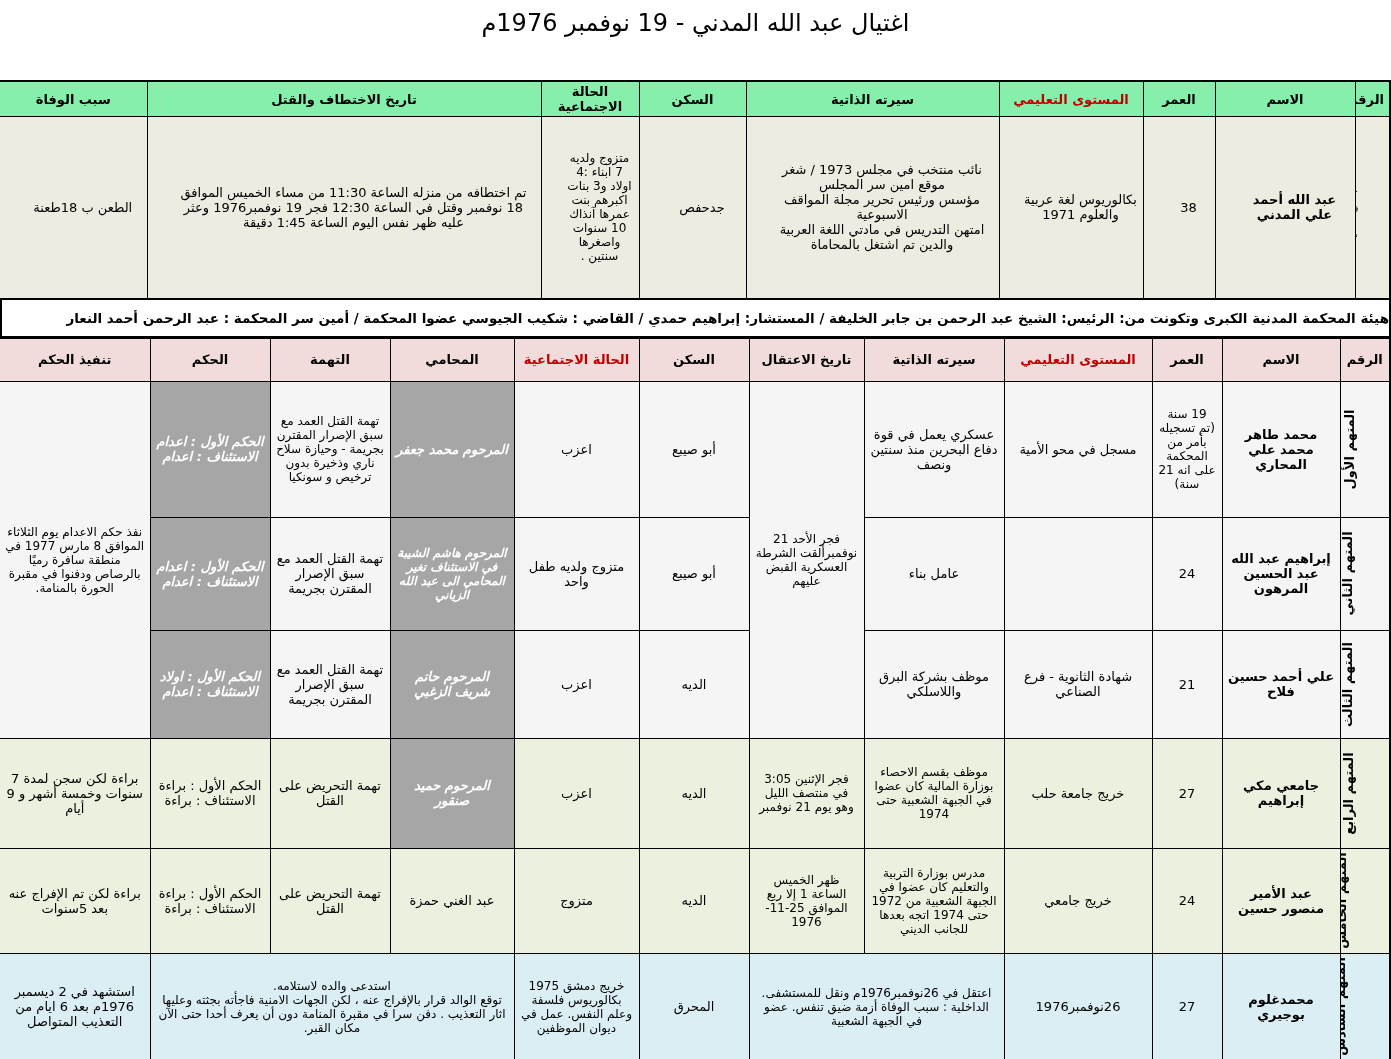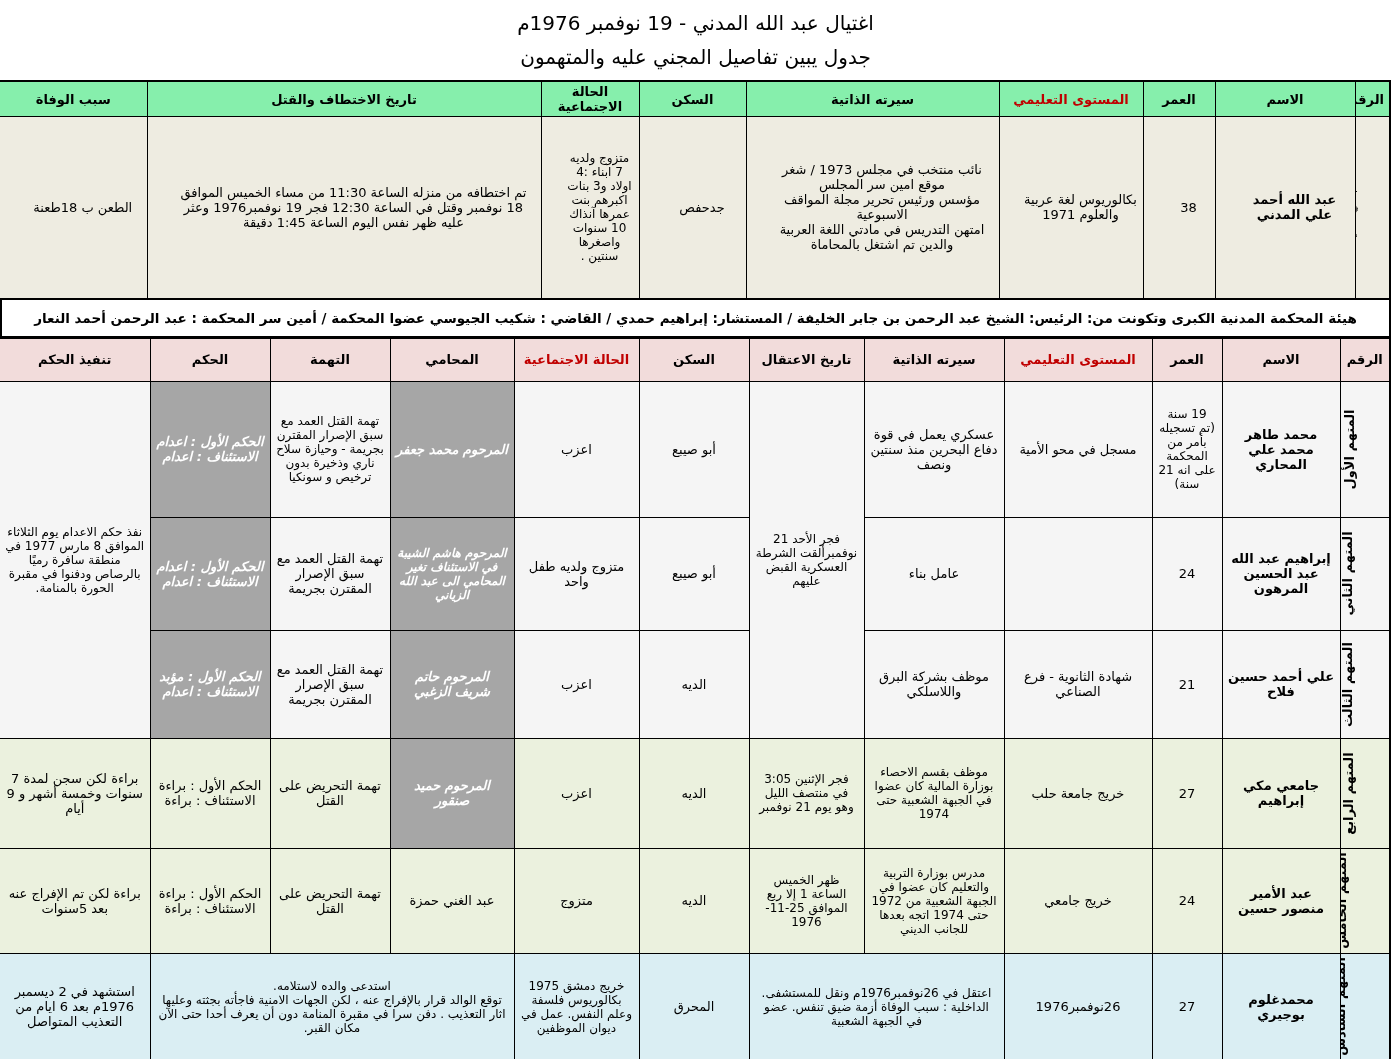--- a/index.html
+++ b/index.html
@@ -1,34 +1,34 @@
 <!DOCTYPE html>
 <html lang="ar" dir="rtl"><head>
 <meta charset="utf-8">
 <style>
   * { box-sizing: border-box; margin: 0; padding: 0; }
   html,body { background:#fff; }
   body { font-family:"DejaVu Sans", sans-serif; color:#000; }
   .page { width:1391px; height:1059px; background:#fff; direction:rtl; overflow:hidden; }
 
   .title-block { height:80px; text-align:center; padding-top:6px; }
-  .title-line { font-size:20px; line-height:34px; }
+  .title-line { font-size:24px; line-height:34px; }
 
   table { border-collapse:collapse; table-layout:fixed; width:1391px; }
   td, th { border:1px solid #000; text-align:center; vertical-align:middle;
            padding:2px 5px; white-space:pre-line; font-size:13px; overflow:hidden; }
   table { border:2px solid #000; }
 
   
   .t1 th { background:#86efac; font-weight:bold; }
   .t1 td { background:#eeece1;padding-left:24px; }
 
   
   .court-row { border:2px solid #000; border-top:none; background:#fff;
-               text-align:center; font-weight:bold; font-size:13.5px;
+               text-align:right; font-weight:bold; font-size:13.5px;
                height:38px; line-height:36px; overflow:hidden; }
 
   
   .t2 { border-top:none; }
   .t2 th { background:#f2dcdb; font-weight:bold;margin-left:36px; }
   .red-h { color:#c00000; }
   tr.rows13 td { background:#f5f5f5; }
   tr.green td  { background:#ebf1de; }
   tr.blue td   { background:#daeef3; }
   td.gray { background:#a6a6a6 !important; color:#fff; font-weight:bold;font-style:italic; }
@@ -39,21 +39,20 @@
   .vtext { display:inline-block; transform:rotate(-90deg); white-space:nowrap;
            font-weight:bold; font-size:13px; }
 </style>
 </head>
 <body>
 
 <div class="page">
 
   <div class="title-block">
     <div class="title-line">اغتيال عبد الله المدني - 19 نوفمبر 1976م</div>
-    <div class="title-line">جدول يبين تفاصيل المجني عليه والمتهمون</div>
   </div>
 
   <table class="t1">
     <colgroup>
       <col style="width:35px">
         <col style="width:140px">
         <col style="width:72px">
       <col style="width:144px">
         <col style="width:253px">
         <col style="width:107px">
@@ -155,21 +154,21 @@
     <tr class="rows13" style="height:108px">
       <td class="vcell"><span class="vtext">المتهم الثالث</span></td>
       <td class="bold">علي أحمد حسين فلاح</td>
       <td>21</td>
       <td>شهادة الثانوية - فرع الصناعي</td>
       <td>موظف بشركة البرق واللاسلكي</td>
       <td>الديه</td>
       <td>اعزب</td>
       <td class="gray">المرحوم حاتم شريف الزغبي</td>
       <td>تهمة القتل العمد مع سبق الإصرار المقترن بجريمة</td>
-      <td class="gray">الحكم الأول : مؤبد
+      <td class="gray">الحكم الأول : اولاد
 الاستئناف : اعدام</td>
     </tr>
 
     <tr class="green" style="height:110px">
       <td class="vcell"><span class="vtext">المتهم الرابع</span></td>
       <td class="bold">جامعي مكي إبراهيم</td>
       <td>27</td>
       <td>خريج جامعة حلب</td>
       <td class="sm">موظف بقسم الاحصاء بوزارة المالية كان عضوا في الجبهة الشعبية حتى 1974</td>
       <td class="sm">فجر الإثنين 3:05 في منتصف الليل وهو يوم 21 نوفمبر</td>

